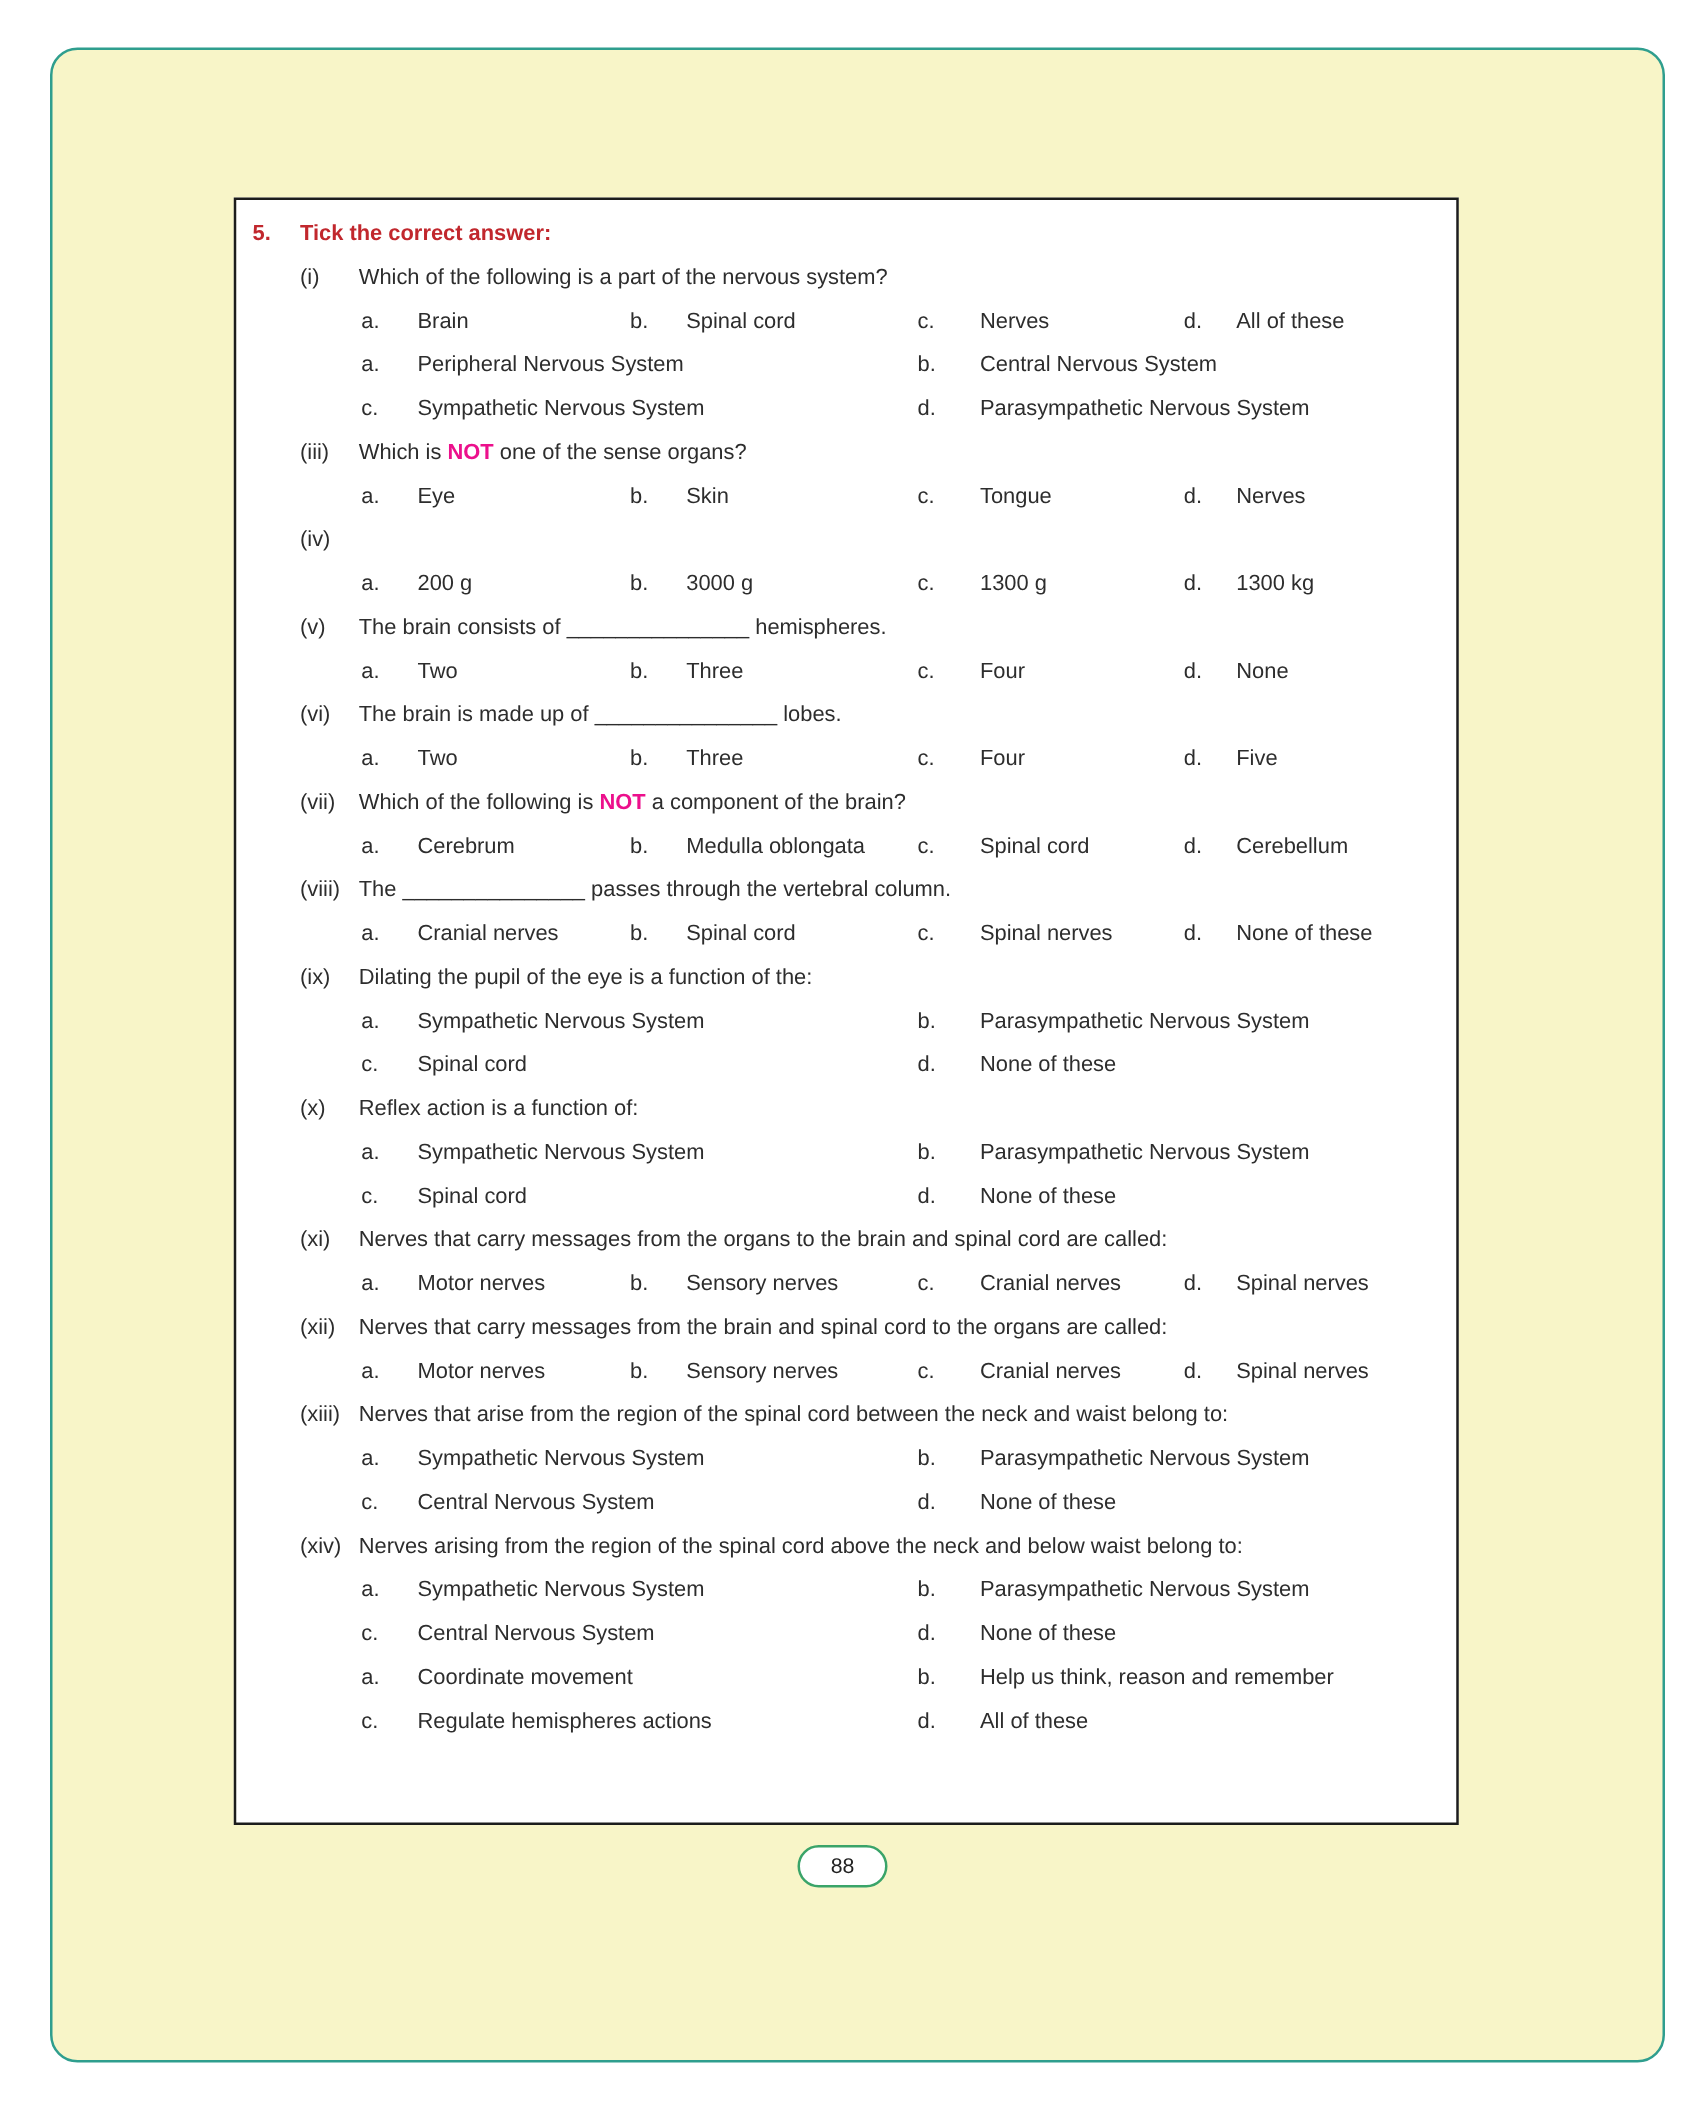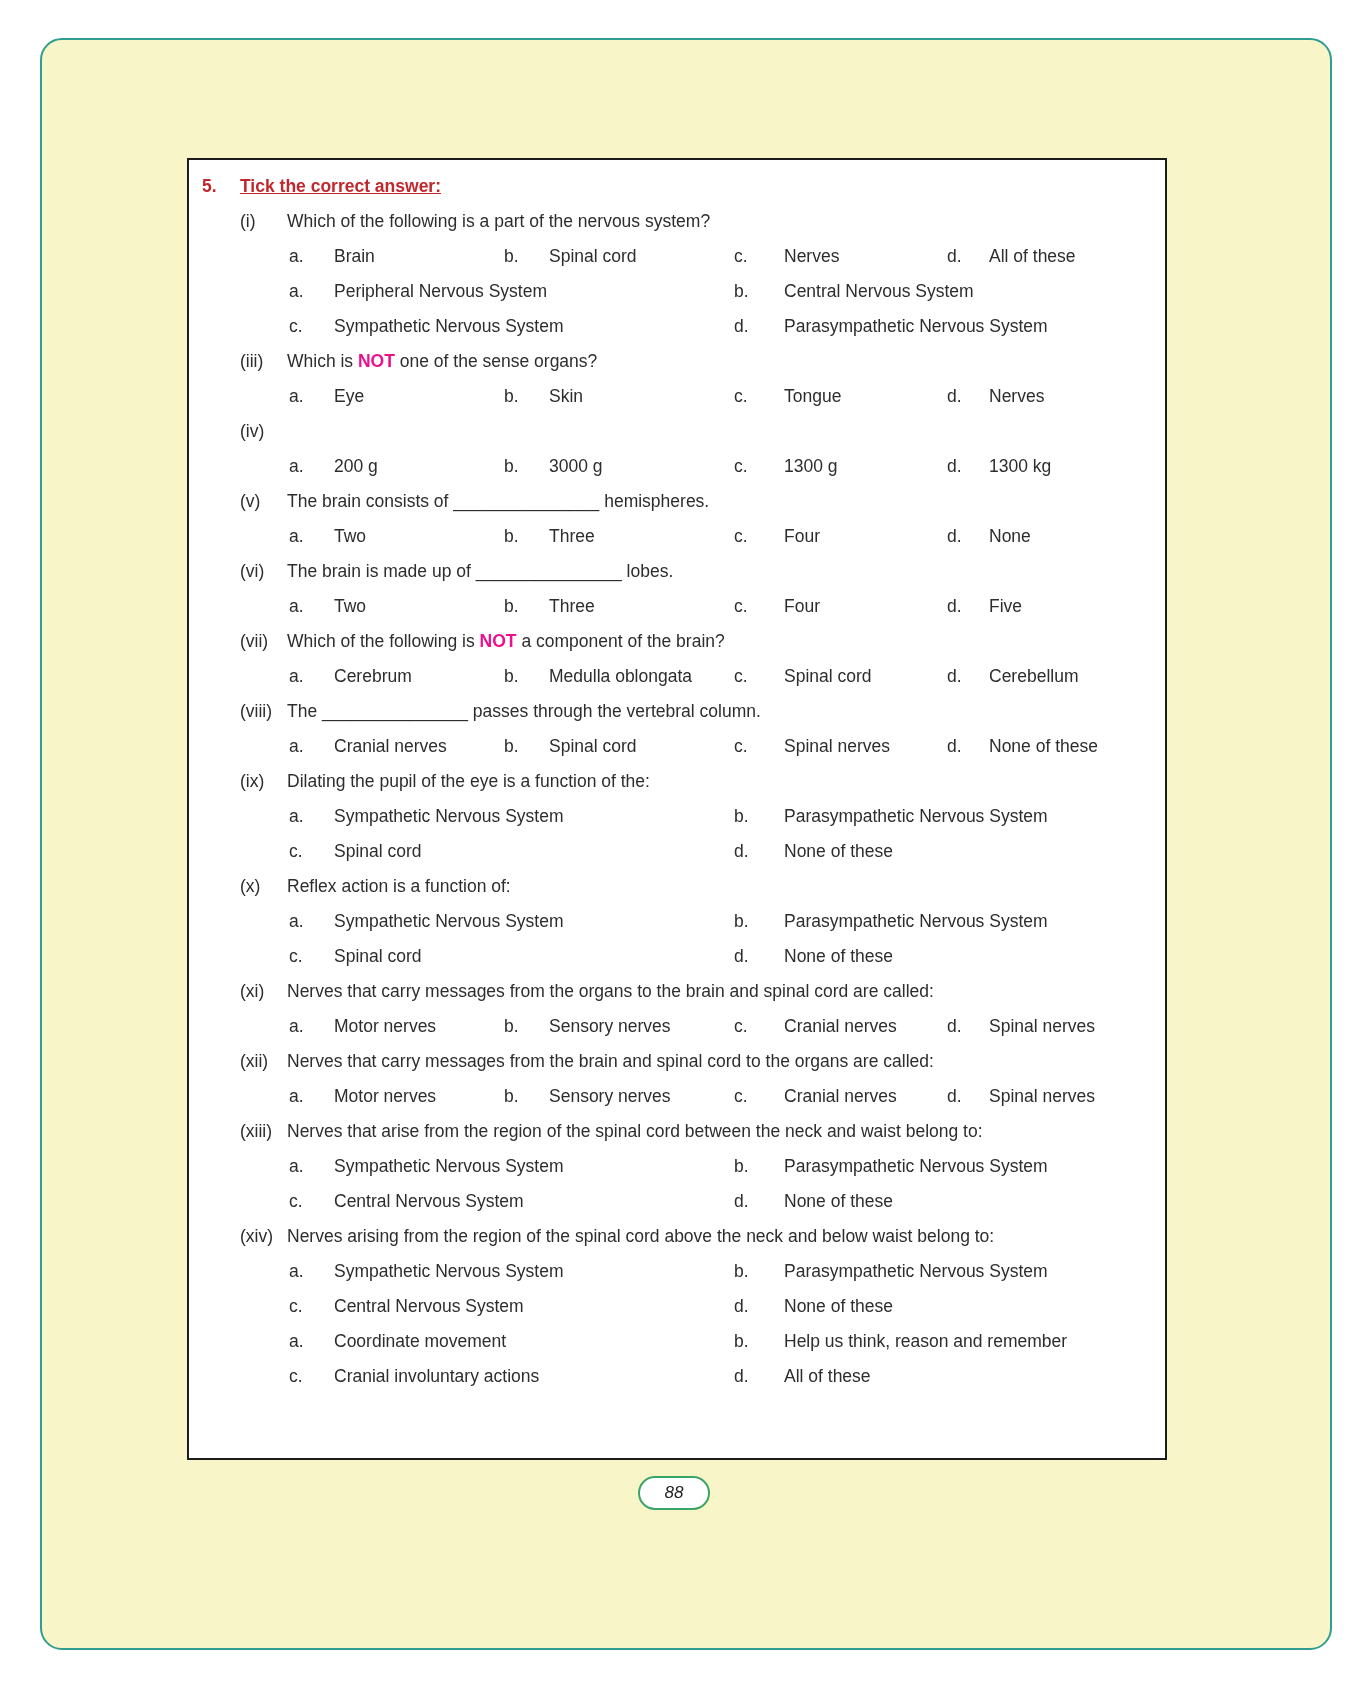--- a/index.html
+++ b/index.html
@@ -31,42 +31,40 @@
     height: 35px;
     line-height: 35px;
     font-size: 17.5px;
     color: var(--text, #2d2d2d);
     white-space: nowrap;
   }
   .header-row {
     padding-left: 13px;
     font-weight: bold;
     color: var(--section-red, #c1272d);
-    text-decoration: underline;
   }
   .sec-num { display: inline-block; width: 38px; }
   .q-row { display: flex; padding-left: 51px; }
   .q-num { flex: 0 0 47px; }
   .q-text { flex: 1 1 auto; }
   .hl { color: var(--highlight-pink, #ec108c); font-weight: bold; margin-top: 17px; }
   .opt-row { display: grid; padding-left: 100px; }
   .cols4 { grid-template-columns: 45px 170px 45px 185px 50px 163px 42px auto; }
   .cols2 { grid-template-columns: 45px 400px 50px auto; }
   .pill {
     position: absolute;
     left: 596px; top: 1436px;
     width: 72px; height: 34px;
     background: #ffffff;
     border: 2px solid var(--pill-border, #3aa469);
     border-radius: 17px;
     text-align: center;
     line-height: 30px;
     font-size: 17px;
     color: #222222;
-    font-style: italic;
   }
 </style>
 </head>
 <body>
 
 <div class="frame">
   <div class="qbox">
     <div class="row header-row">
       <span class="sec-num">5.</span><span>Tick the correct answer:</span>
     </div>
@@ -273,21 +271,21 @@
           <span class="opt-text">None of these</span>
         </div>
         <div class="row opt-row cols2">
           <span class="opt-letter">a.</span>
           <span class="opt-text">Coordinate movement</span>
           <span class="opt-letter">b.</span>
           <span class="opt-text">Help us think, reason and remember</span>
         </div>
         <div class="row opt-row cols2">
           <span class="opt-letter">c.</span>
-          <span class="opt-text">Cranial involuntary actions</span>
+          <span class="opt-text">Regulate hemispheres actions</span>
           <span class="opt-letter">d.</span>
           <span class="opt-text">All of these</span>
         </div>
       </div>
   </div>
   <div class="pill">
     <span>88</span>
   </div>
 </div>
 

